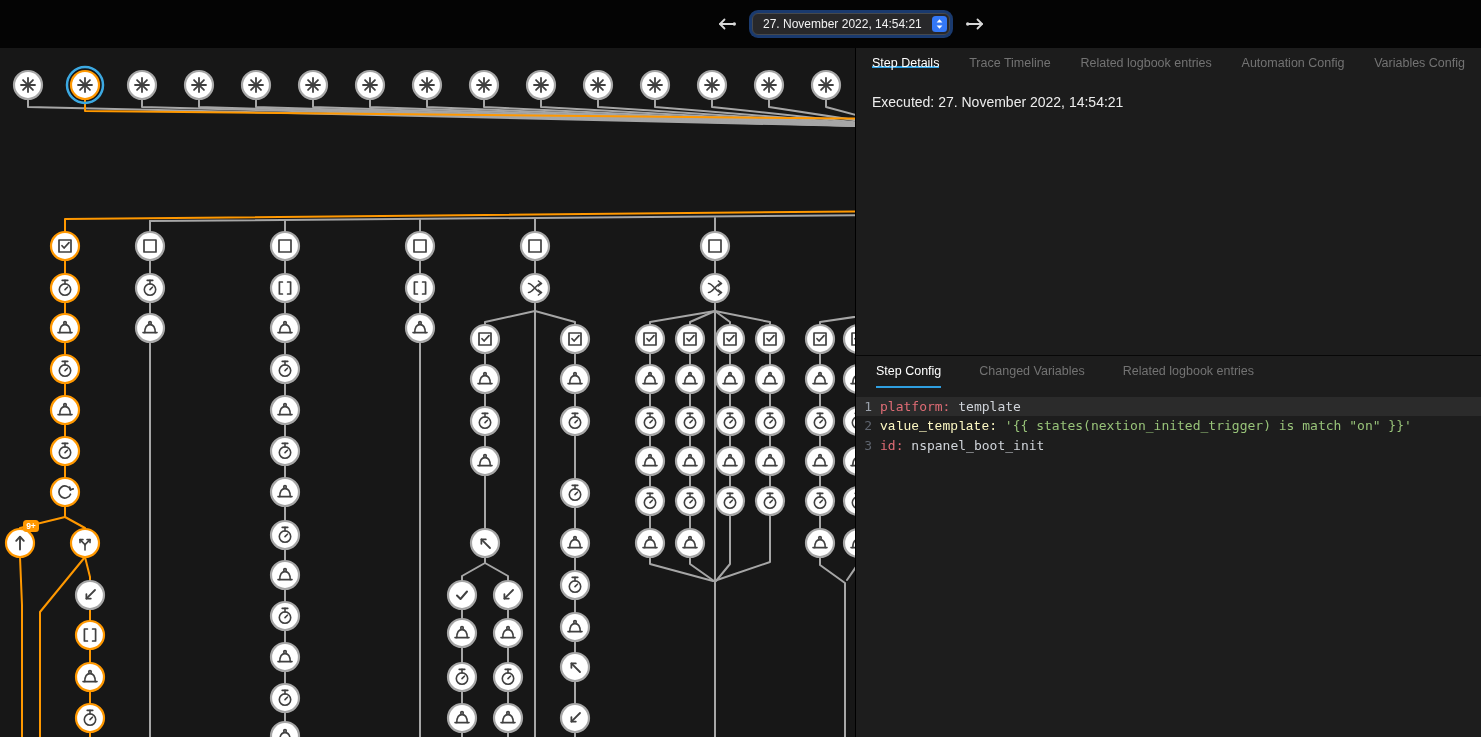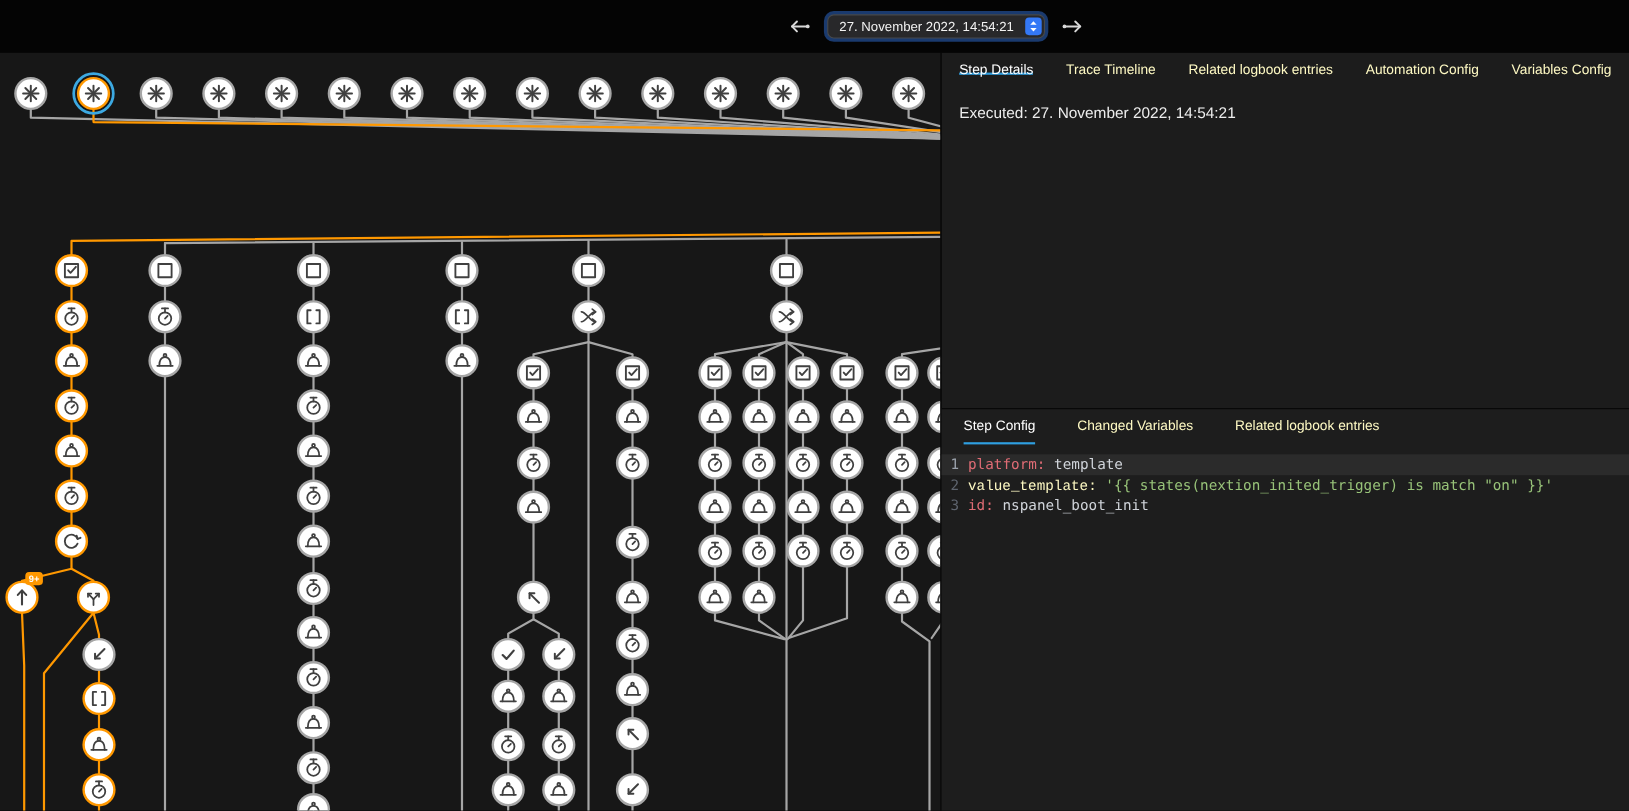--- a/index.html
+++ b/index.html
@@ -38,26 +38,26 @@
   .right-panel {
     position:absolute; left:855px; top:48px; width:626px; height:689px;
     background:#1c1c1c; border-left:1px solid #000; z-index:20;
     display:flex; flex-direction:column;
   }
   .details-panel { height:307px; display:flex; flex-direction:column; flex:none; }
   .tab-bar { display:flex; height:32px; flex:none; align-items:stretch; }
   .tab-bar.spread { justify-content:space-between; padding:12px 16px; }
   .tab-bar.left { gap:38px; padding:0 20px; }
   .tab {
-    display:flex; align-items:center; color:#fef9c3; font-size:12.5px;
+    display:flex; align-items:center; color:#737373; font-size:12.5px;
     border-bottom:2px solid transparent; cursor:pointer; white-space:nowrap;
   }
   .tab.active { color:#ffffff; border-bottom-color:#2f9fe0; }
   .details-body { padding:14px 16px; color:#ededed; font-size:14px; }
-  .config-panel { flex:1; background:#1d1d1d; border-top:1px solid #070707; display:flex; flex-direction:column;margin-top:16px; }
+  .config-panel { flex:1; background:#1d1d1d; border-top:1px solid #070707; display:flex; flex-direction:column; }
   .editor { flex:1; margin-top:9px; font-family:"DejaVu Sans Mono", monospace; font-size:13px; line-height:19px; }
   .code-line { display:flex; }
   .code-line.active { background:#2b2b2b; }
   .gutter { flex:none; width:24px; text-align:right; padding-right:8px; color:#5e646e; user-select:none; }
   .code-line.active .gutter { color:#9aa1ab; }
   .code-content { white-space:pre; }
 </style>
 </head>
 <body>
 

